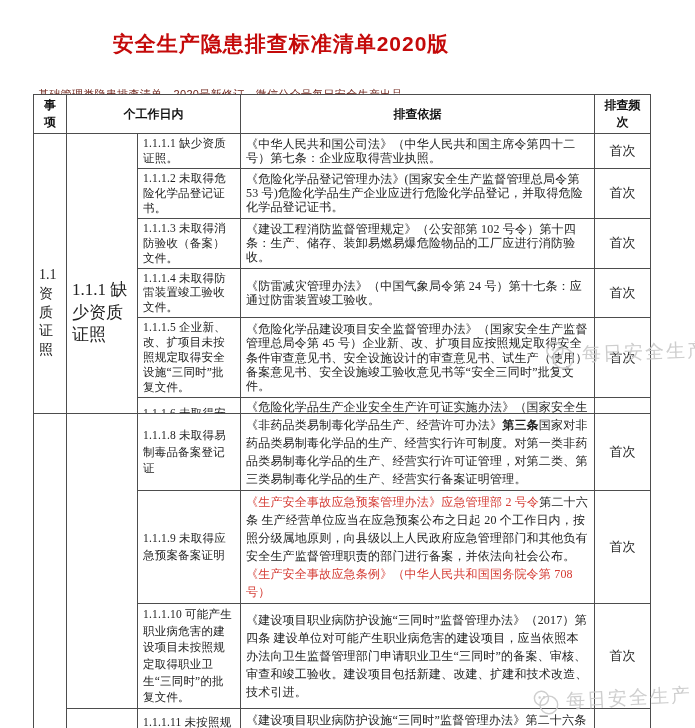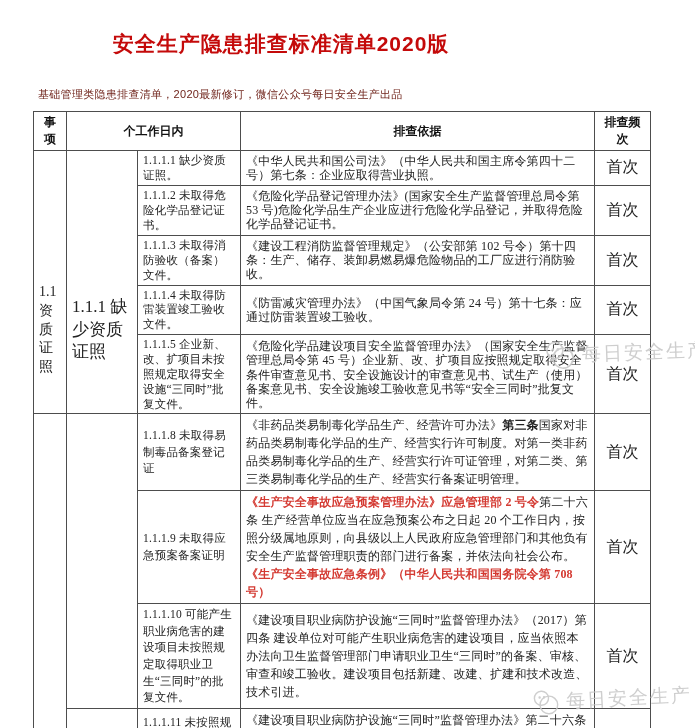--- a/index.html
+++ b/index.html
@@ -14,38 +14,38 @@
   }
   .page-subtitle{
     position:absolute;top:87px;left:14px;
     font-family:"Liberation Sans","DejaVu Sans",sans-serif;
     font-size:11px;font-weight:normal;color:#6b1d14;letter-spacing:0.3px;margin-left:24px;
   }
   table.grid{
     position:absolute;left:33px;border-collapse:collapse;table-layout:fixed;
     width:617px;background:#fff;
   }
-  table.t1{top:111px;}
+  table.t1{top:94px;}
   table.t2{top:413px;}
   table.grid td,table.grid th{
     border:1px solid #4d4d4d;vertical-align:middle;overflow:hidden;
     padding:2px 5px;box-sizing:border-box;
   }
   th.hdr{
     font-family:"Liberation Sans","DejaVu Sans",sans-serif;
     font-size:12px;font-weight:bold;text-align:center;color:#111;padding:3px 2px;
   }
   .c-group{font-size:14px;line-height:1.35;text-align:left;padding:2px 4px;}
   .c-cat{font-size:17px;line-height:1.35;text-align:left;}
   .c-code{font-size:11.5px;line-height:1.3;text-align:left;letter-spacing:0.2px;}
   .c-basis{font-size:12px;line-height:1.18;text-align:left;padding:2px 7px;letter-spacing:0.2px;}
   .t2 .c-basis{line-height:1.5;margin-left:17px;}
   .t2 .c-code{line-height:1.45;}
-  .c-freq{font-size:16px;text-align:center;}
-  .red{color:#d43a32;font-weight:bold;}
+  .c-freq{font-size:13px;text-align:center;}
+  .red{color:#d43a32;}
   .bold{font-weight:bold;}
   .watermark{
     position:absolute;display:flex;align-items:center;gap:5px;
     color:#c9c9c9;pointer-events:none;opacity:0.9;z-index:5;
     font-family:"Liberation Sans","DejaVu Sans",sans-serif;
   }
   .watermark .wm-text{font-size:19px;letter-spacing:2px;white-space:nowrap;}
   .wm-1{left:543px;top:336px;transform:rotate(-2deg);}
   .wm-2{left:531px;top:684px;transform:rotate(-3deg);}
   .wm-logo{flex:0 0 auto;}

